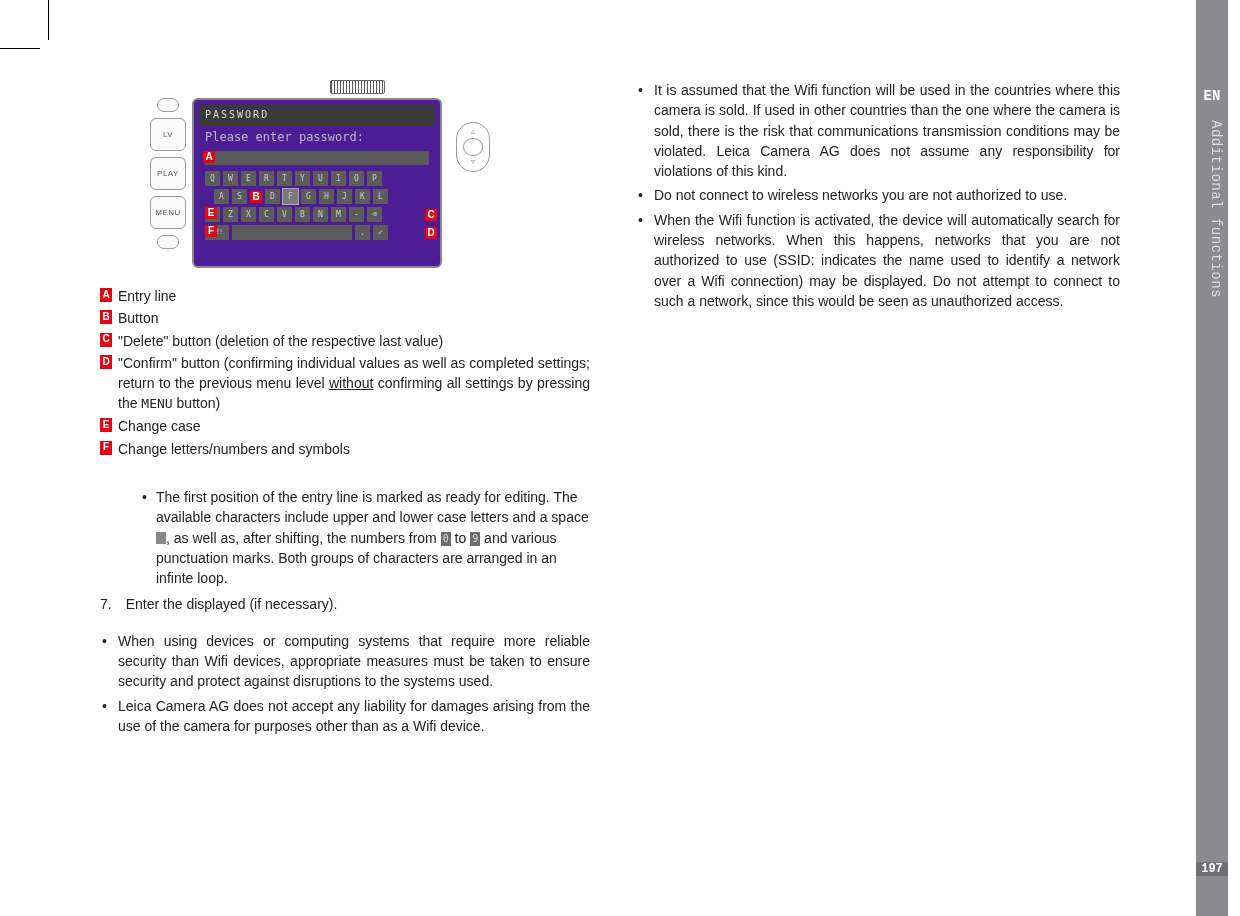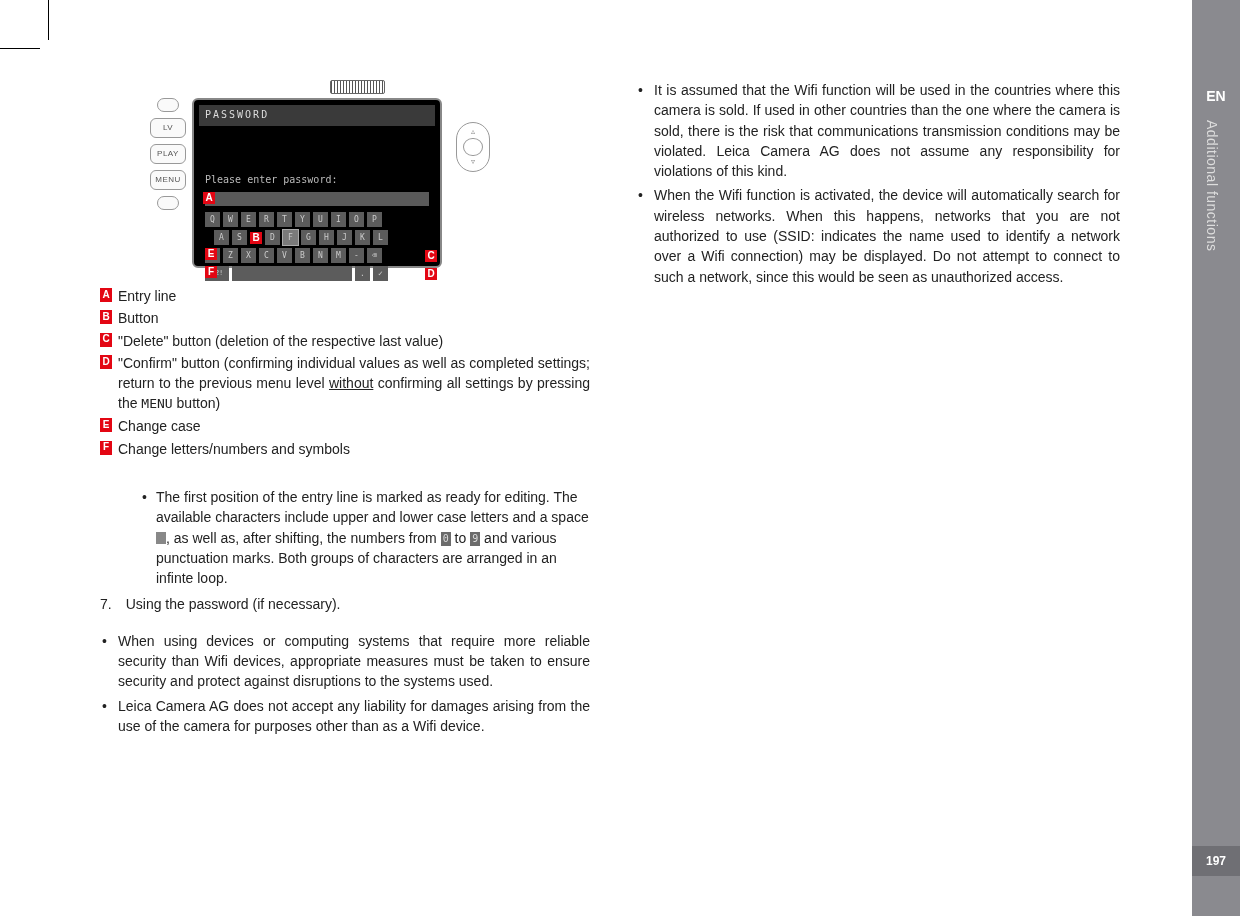--- a/index.html
+++ b/index.html
@@ -29,33 +29,33 @@
 
   
   .device {
     display: flex;
     gap: 6px;
     margin: 0 0 18px 50px;
   }
   .btncol { display: flex; flex-direction: column; gap: 6px; align-items: center; }
   .sidebtn {
     border: 1px solid #999; border-radius: 6px;
-    width: 36px; height: 20px;
+    width: 36px; height: 33px;
     display: flex; align-items: center; justify-content: center;
     font-size: 8px; letter-spacing: 0.5px; color: #555; background: #fafafa;
   }
   .sidebtn.pill { border-radius: 10px; height: 14px; width: 22px; }
   .grille { margin-left: 230px; width: 55px; height: 14px; border: 1px solid #666; border-radius: 2px;
     background: repeating-linear-gradient(90deg,#555 0 1px,#fff 1px 3px); margin-bottom: 4px; }
   .screen {
     width: 250px; height: 170px; border: 2px solid #888; border-radius: 6px;
-    background: #000000; padding: 5px; position: relative;
+    background: #4c1d95; padding: 5px; position: relative;
   }
   .titlebar { background: #3a3a3a; color: #ddd; font-size: 10px; letter-spacing: 2px; padding: 3px 6px; font-family: monospace; }
-  .subtitle { color: #bbb; font-size: 10px; padding: 3px 6px; font-family: monospace; margin-top: 44px; }
+  .subtitle { color: #bbb; font-size: 12px; padding: 3px 6px; font-family: monospace; }
   .entryline { background: #5a5a5a; height: 14px; margin: 2px 6px; position: relative; }
   .kb { display: flex; flex-direction: column; gap: 3px; padding: 4px 6px; }
   .kbrow { display: flex; gap: 3px; }
   .key { background: #5c5c5c; color: #ccc; font-size: 8px; font-family: monospace; width: 15px; height: 15px;
     display: flex; align-items: center; justify-content: center; }
   .key.sel { background: #7a7a7a; outline: 1px solid #aaa; }
   .spacebar { width: 120px; }
   .num123 { width: 24px; font-size: 7px; }
   .callout {
     position: absolute; background: #e30613; color: #fff;
@@ -85,26 +85,27 @@
 
   .notes-h { font-weight: bold; margin: 18px 0 4px; }
   .note-bullet { position: relative; padding-left: 18px; margin-bottom: 4px; text-align: justify; }
   .note-bullet::before { content: "•"; position: absolute; left: 2px; }
 
   .col2 .note-bullet { padding-left: 24px; }
   .col2 .note-bullet::before { left: 8px; }
 
   
   .tab {
-    position: absolute; right: 0; top: 0; width: 48px; height: 100%;
+    position: absolute; right: 12px; top: 0; width: 32px; height: 100%;
     background: #8a8a8f;
+    font-family: Liberation Mono, monospace;
   }
   .tab .lang { position: absolute; top: 88px; left: 0; right: 0; text-align: center; color: #fff; font-weight: bold; font-size: 14px; }
   .tab .vtxt { position: absolute; top: 120px; left: 12px; writing-mode: vertical-rl; color: #ddd; font-size: 14px; letter-spacing: 0.5px; }
-  .tab .pagenum { position: absolute; bottom: 40px; left: 0; right: 0; text-align: center; background: #6f6f74; color: #fff; font-size: 12px; padding: 8px 0; font-weight: bold; }
+  .tab .pagenum { position: absolute; bottom: 40px; left: 0; right: 0; text-align: center; background: #6f6f74; color: #fff; font-size: 12px; padding: 0 0; font-weight: bold; }
 </style>
 </head>
 <body>
 
 <div class="crop-mark-v"></div>
 <div class="crop-mark-h"></div>
 
 <div class="page">
 
   <div class="col">
@@ -207,30 +208,31 @@
         <span class="lbadge">F</span>
         <span class="ltxt">Change letters/numbers and symbols</span>
       </div>
 
       <div class="sub-bullet">
         <span>The first position of the entry line is marked as ready for editing. The available characters include upper and lower case letters and a space </span><span class="inline-box"></span><span>, as well as, after shifting, the numbers from </span><span class="inline-num">0</span><span> to </span><span class="inline-num">9</span><span> and various punctuation marks. Both groups of characters are arranged in an infinte loop.</span>
       </div>
 
       <div class="num-item">
         <span class="n">7.</span>
-        <span>Using the password (if necessary).</span>
+        <span>Enter the displayed (if necessary).</span>
       </div>
     </div>
 
     <div class="note-bullet">When using devices or computing systems that require more reliable security than Wifi devices, appropriate measures must be taken to ensure security and protect against disruptions to the systems used.</div>
     <div class="note-bullet">Leica Camera AG does not accept any liability for damages arising from the use of the camera for purposes other than as a Wifi device.</div>
   </div>
 
   <div class="col col2">
     <div class="note-bullet">It is assumed that the Wifi function will be used in the countries where this camera is sold. If used in other countries than the one where the camera is sold, there is the risk that communications transmission conditions may be violated. Leica Camera AG does not assume any responsibility for violations of this kind.</div>
+    <div class="note-bullet">Do not connect to wireless networks you are not authorized to use.</div>
     <div class="note-bullet">When the Wifi function is activated, the device will automatically search for wireless networks. When this happens, networks that you are not authorized to use (SSID: indicates the name used to identify a network over a Wifi connection) may be displayed. Do not attempt to connect to such a network, since this would be seen as unauthorized access.</div>
   </div>
 </div>
 
 <div class="tab">
   <div class="lang">EN</div>
   <div class="vtxt">Additional functions</div>
   <div class="pagenum">197</div>
 </div>
 

